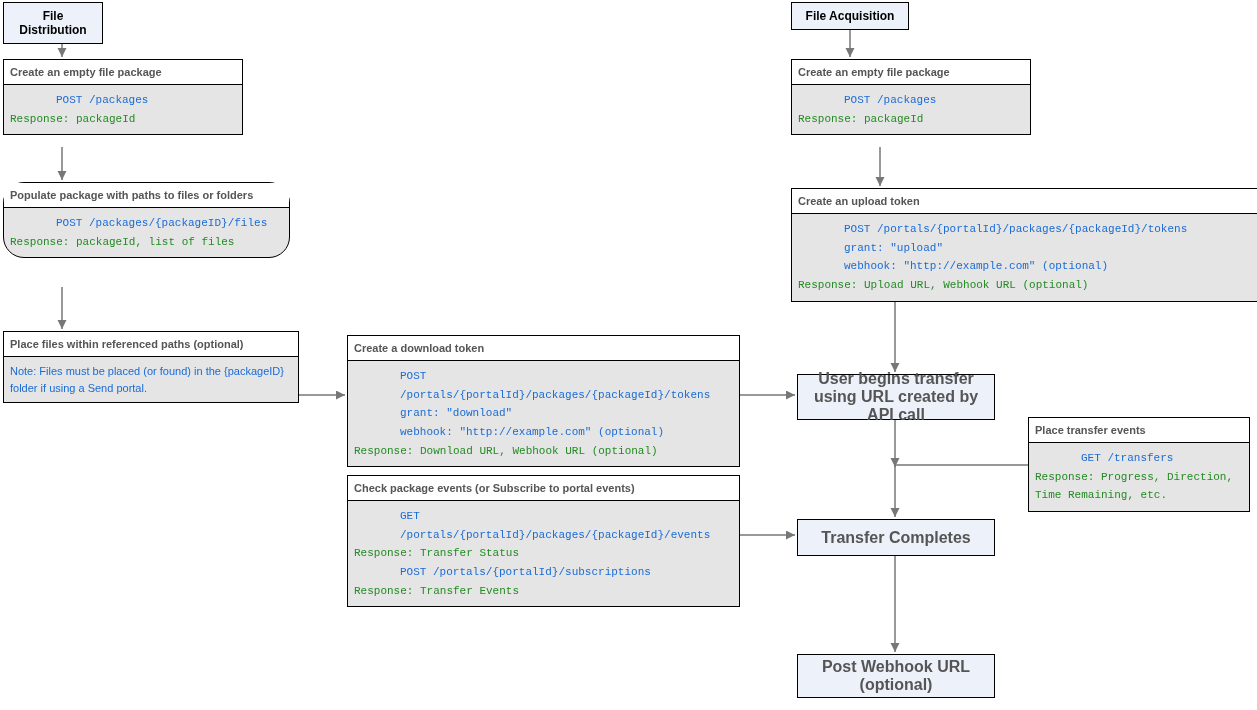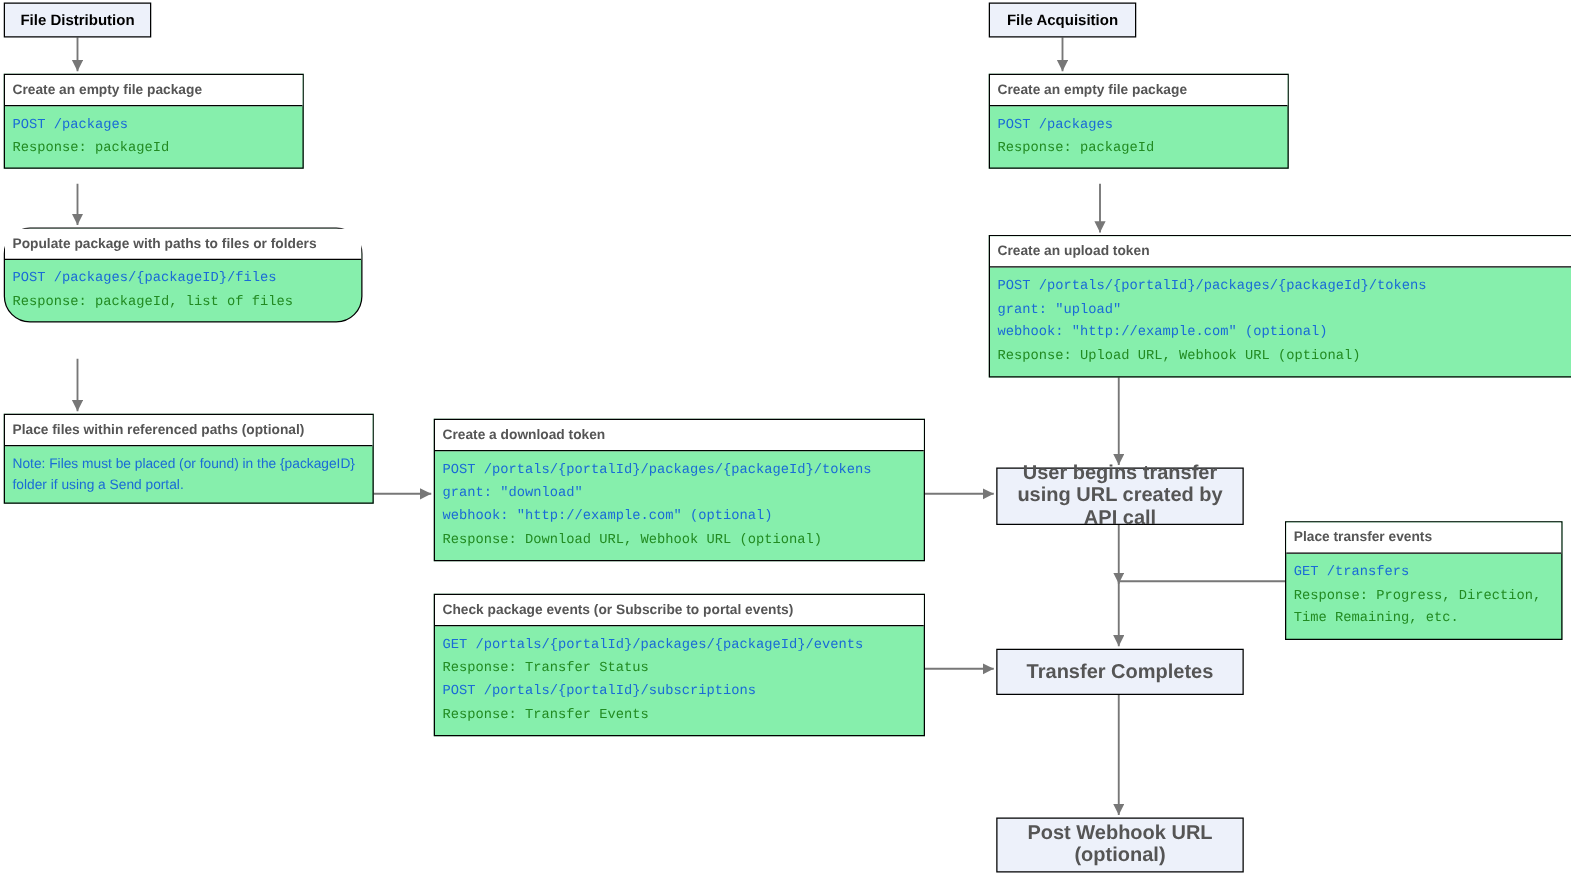--- a/index.html
+++ b/index.html
@@ -12,39 +12,39 @@
     font-size: 12px;
     color: #000;
   }
   .canvas {
     position: relative;
     width: 1257px;
     height: 710px;
   }
   .box {
     position: absolute;
-    background: #86efac;
+    background: #e5e5e5;
     border: 1px solid #000;
     box-sizing: border-box;
   }
   .section-title {
     font-weight: bold;
     font-size: 11px;
     color: #555;
     padding: 6px 6px;
     border-bottom: 1px solid #000;
     background: #ffffff;
   }
   .section-body {
     padding: 6px 6px;
     font-family: "Courier New", monospace;
     font-size: 11px;
     line-height: 1.7;
   }
-  .req { color: #1a6bd6; }
+  .req { color: #1a6bd6; margin-left: 46px; }
   .resp { color: #228b22; }
   .note {
     color: #1a6bd6;
     font-family: Liberation Sans, sans-serif;
     font-size: 11px;
     line-height: 1.5;
   }
   .header-box {
     position: absolute;
     background: #edf1fa;
@@ -102,21 +102,21 @@
 
     <line x1="850" y1="24" x2="850" y2="57" stroke="#777" stroke-width="1.5" marker-end="url(#arrowhead)"></line>
     <line x1="880" y1="147" x2="880" y2="186" stroke="#777" stroke-width="1.5" marker-end="url(#arrowhead)"></line>
     <line x1="895" y1="293" x2="895" y2="372" stroke="#777" stroke-width="1.5" marker-end="url(#arrowhead)"></line>
     <line x1="895" y1="420" x2="895" y2="517" stroke="#777" stroke-width="1.5" marker-end="url(#arrowhead)"></line>
     <line x1="895" y1="556" x2="895" y2="652" stroke="#777" stroke-width="1.5" marker-end="url(#arrowhead)"></line>
 
     <polyline points="1028,465 895,465 895,467" fill="none" stroke="#777" stroke-width="1.5" marker-end="url(#arrowhead)"></polyline>
   </svg>
 
-  <div class="header-box" style="left:3px; top:2px; width:118px;">
+  <div class="header-box" style="left:3px; top:2px; width:100px;">
     <span>File Distribution</span>
   </div>
 
   <div class="box" style="left:3px; top:59px; width:240px;">
     <div class="section-title">Create an empty file package</div>
     <div class="section-body">
       <div class="req">POST /packages</div>
       <div class="resp">Response: packageId</div>
     </div>
   </div>

